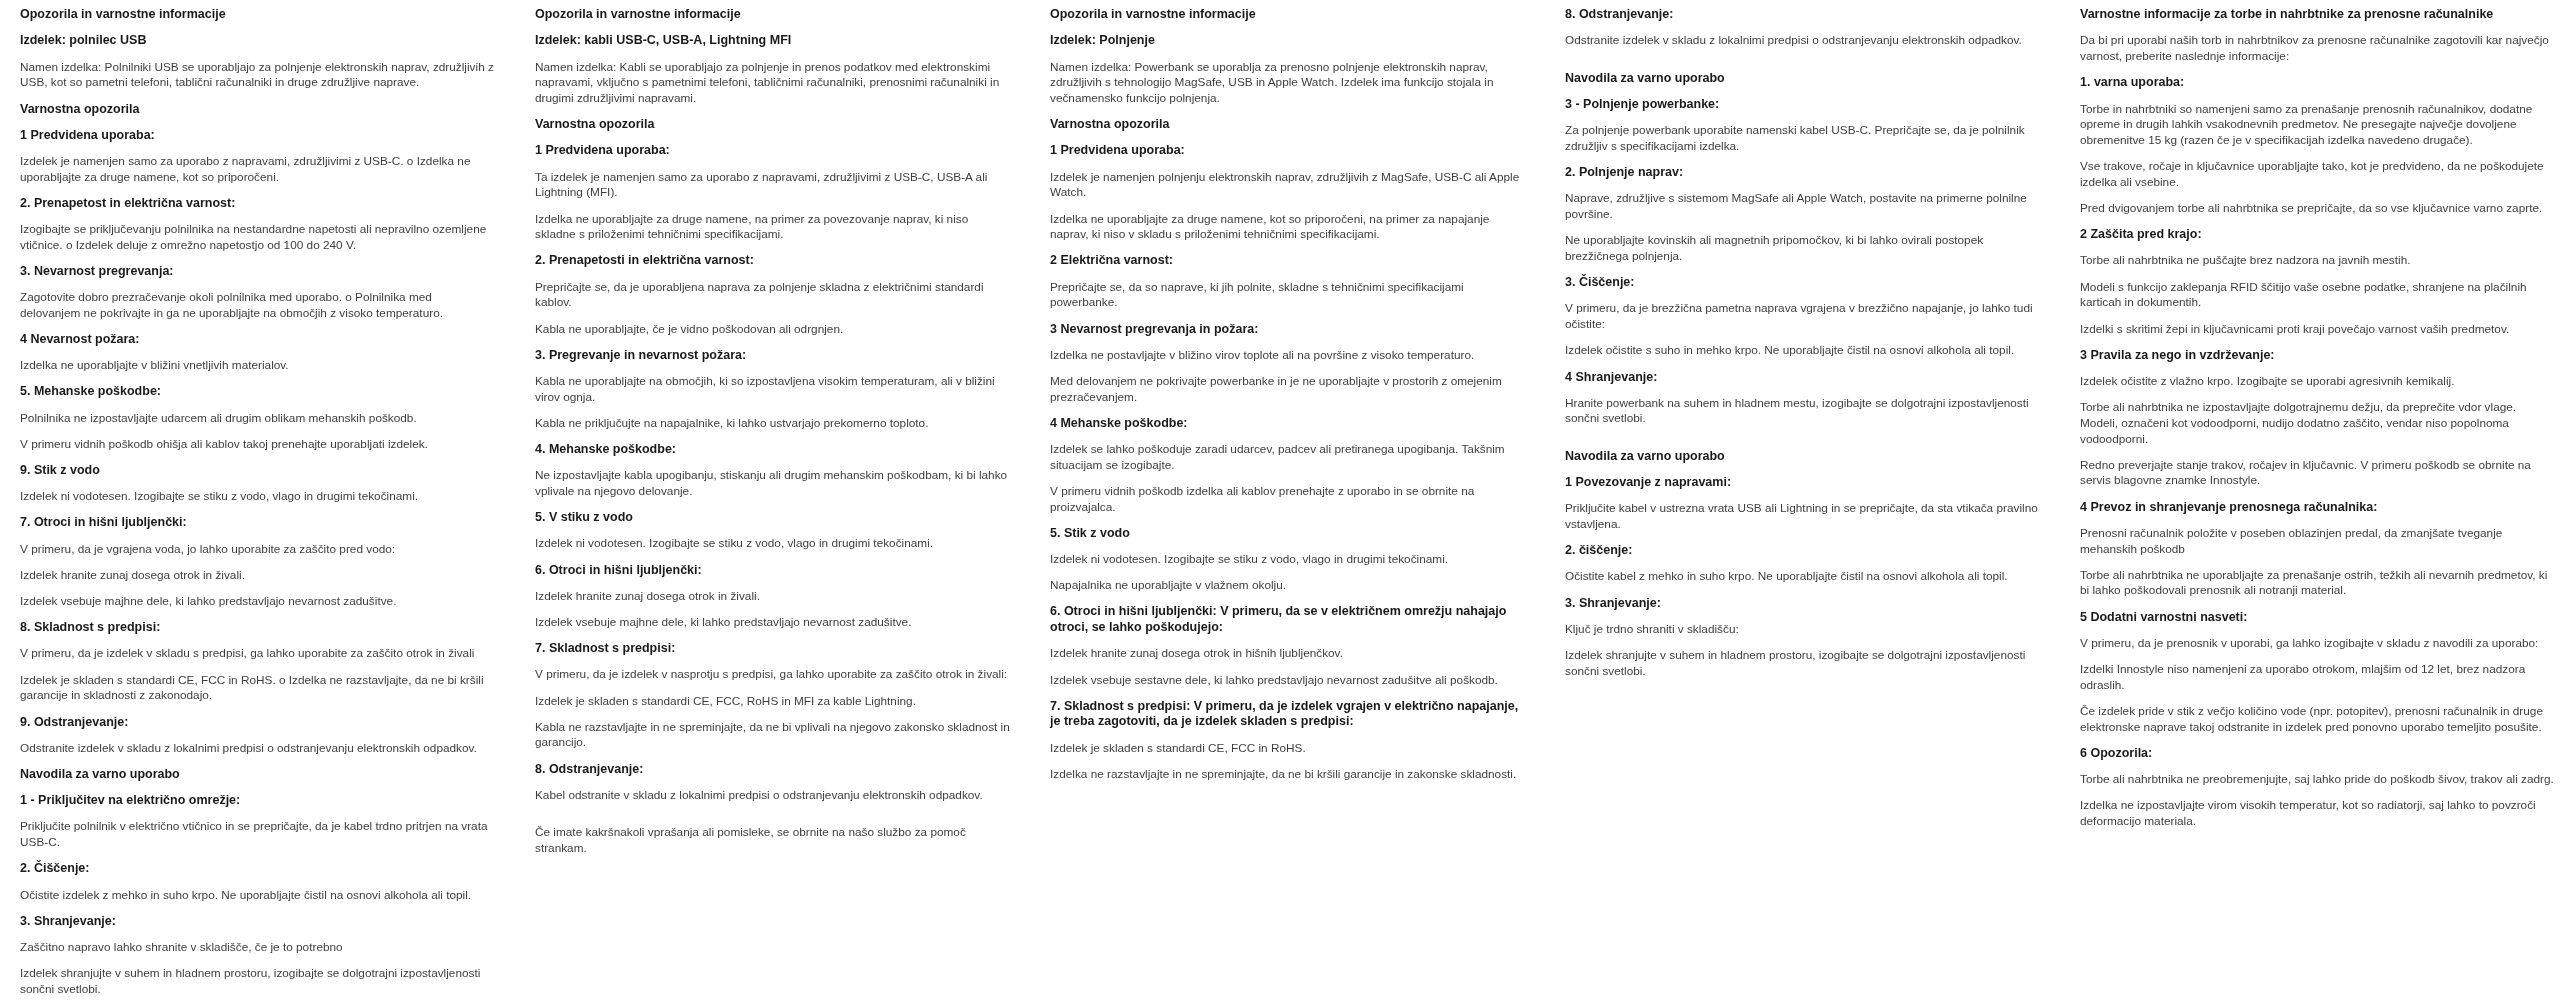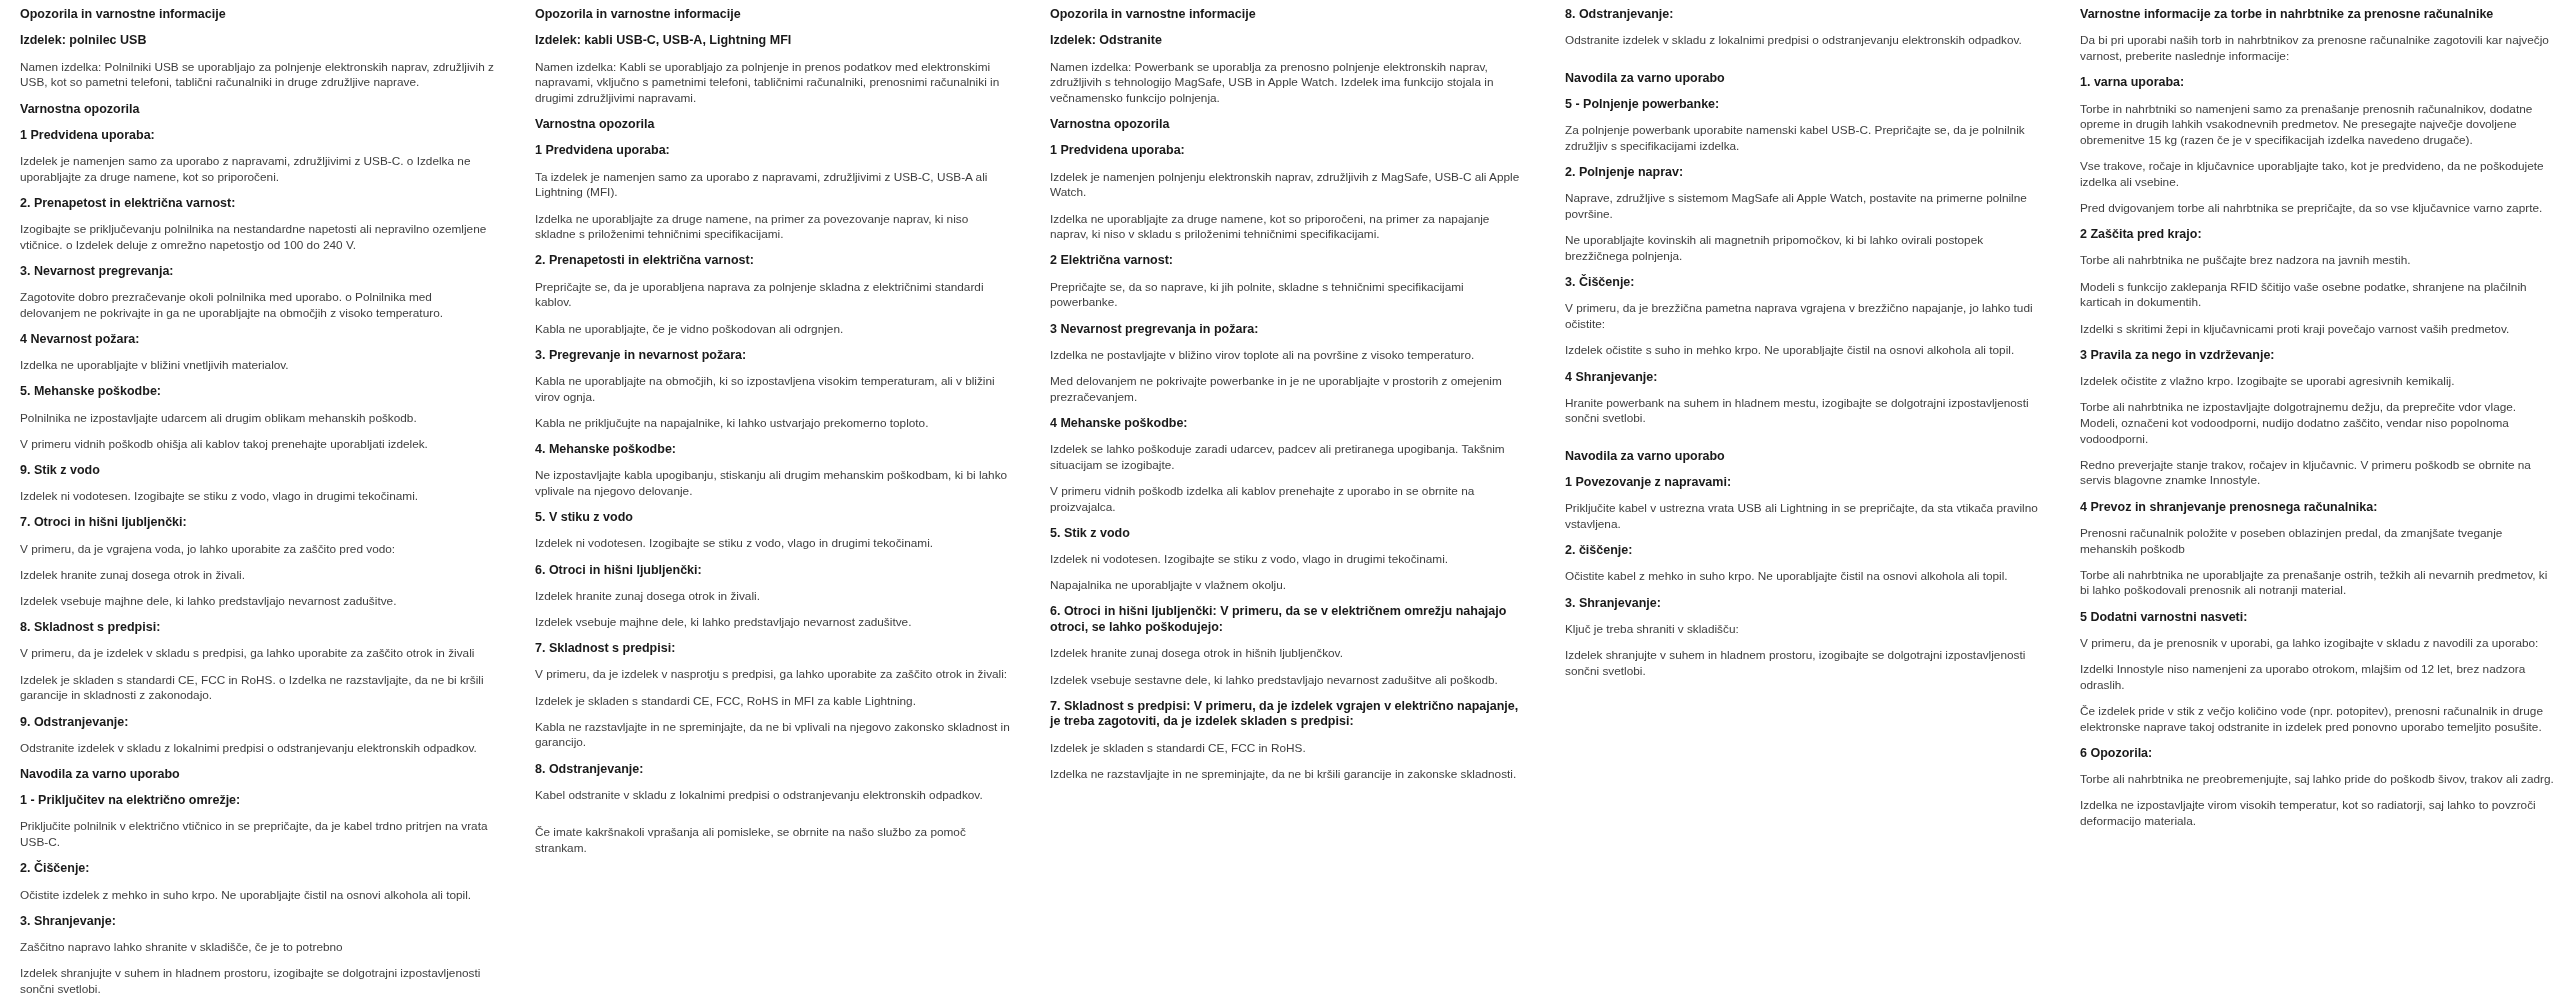--- a/index.html
+++ b/index.html
@@ -107,21 +107,21 @@
       <p class="p">V primeru, da je izdelek v nasprotju s predpisi, ga lahko uporabite za zaščito otrok in živali:</p>
       <p class="p">Izdelek je skladen s standardi CE, FCC, RoHS in MFI za kable Lightning.</p>
       <p class="p">Kabla ne razstavljajte in ne spreminjajte, da ne bi vplivali na njegovo zakonsko skladnost in garancijo.</p>
       <div class="h2">8. Odstranjevanje:</div>
       <p class="p">Kabel odstranite v skladu z lokalnimi predpisi o odstranjevanju elektronskih odpadkov.</p>
       <div class="gap"></div>
       <p class="p">Če imate kakršnakoli vprašanja ali pomisleke, se obrnite na našo službo za pomoč strankam.</p>
     </div>
     <div class="col">
       <div class="h1">Opozorila in varnostne informacije</div>
-      <div class="h2">Izdelek: Odstranite</div>
+      <div class="h2">Izdelek: Polnjenje</div>
       <p class="p">Namen izdelka: Powerbank se uporablja za prenosno polnjenje elektronskih naprav, združljivih s tehnologijo MagSafe, USB in Apple Watch. Izdelek ima funkcijo stojala in večnamensko funkcijo polnjenja.</p>
       <div class="h2">Varnostna opozorila</div>
       <div class="h2">1 Predvidena uporaba:</div>
       <p class="p">Izdelek je namenjen polnjenju elektronskih naprav, združljivih z MagSafe, USB-C ali Apple Watch.</p>
       <p class="p">Izdelka ne uporabljajte za druge namene, kot so priporočeni, na primer za napajanje naprav, ki niso v skladu s priloženimi tehničnimi specifikacijami.</p>
       <div class="h2">2 Električna varnost:</div>
       <p class="p">Prepričajte se, da so naprave, ki jih polnite, skladne s tehničnimi specifikacijami powerbanke.</p>
       <div class="h2">3 Nevarnost pregrevanja in požara:</div>
       <p class="p">Izdelka ne postavljajte v bližino virov toplote ali na površine z visoko temperaturo.</p>
       <p class="p">Med delovanjem ne pokrivajte powerbanke in je ne uporabljajte v prostorih z omejenim prezračevanjem.</p>
@@ -136,38 +136,38 @@
       <p class="p">Izdelek vsebuje sestavne dele, ki lahko predstavljajo nevarnost zadušitve ali poškodb.</p>
       <div class="h2">7. Skladnost s predpisi: V primeru, da je izdelek vgrajen v električno napajanje, je treba zagotoviti, da je izdelek skladen s predpisi:</div>
       <p class="p">Izdelek je skladen s standardi CE, FCC in RoHS.</p>
       <p class="p">Izdelka ne razstavljajte in ne spreminjajte, da ne bi kršili garancije in zakonske skladnosti.</p>
     </div>
     <div class="col">
       <div class="h2">8. Odstranjevanje:</div>
       <p class="p">Odstranite izdelek v skladu z lokalnimi predpisi o odstranjevanju elektronskih odpadkov.</p>
       <div class="gap"></div>
       <div class="h2">Navodila za varno uporabo</div>
-      <div class="h2">5 - Polnjenje powerbanke:</div>
+      <div class="h2">3 - Polnjenje powerbanke:</div>
       <p class="p">Za polnjenje powerbank uporabite namenski kabel USB-C. Prepričajte se, da je polnilnik združljiv s specifikacijami izdelka.</p>
       <div class="h2">2. Polnjenje naprav:</div>
       <p class="p">Naprave, združljive s sistemom MagSafe ali Apple Watch, postavite na primerne polnilne površine.</p>
       <p class="p">Ne uporabljajte kovinskih ali magnetnih pripomočkov, ki bi lahko ovirali postopek brezžičnega polnjenja.</p>
       <div class="h2">3. Čiščenje:</div>
       <p class="p">V primeru, da je brezžična pametna naprava vgrajena v brezžično napajanje, jo lahko tudi očistite:</p>
       <p class="p">Izdelek očistite s suho in mehko krpo. Ne uporabljajte čistil na osnovi alkohola ali topil.</p>
       <div class="h2">4 Shranjevanje:</div>
       <p class="p">Hranite powerbank na suhem in hladnem mestu, izogibajte se dolgotrajni izpostavljenosti sončni svetlobi.</p>
       <div class="gap"></div>
       <div class="h2">Navodila za varno uporabo</div>
       <div class="h2">1 Povezovanje z napravami:</div>
       <p class="p">Priključite kabel v ustrezna vrata USB ali Lightning in se prepričajte, da sta vtikača pravilno vstavljena.</p>
       <div class="h2">2. čiščenje:</div>
       <p class="p">Očistite kabel z mehko in suho krpo. Ne uporabljajte čistil na osnovi alkohola ali topil.</p>
       <div class="h2">3. Shranjevanje:</div>
-      <p class="p">Ključ je treba shraniti v skladišču:</p>
+      <p class="p">Ključ je trdno shraniti v skladišču:</p>
       <p class="p">Izdelek shranjujte v suhem in hladnem prostoru, izogibajte se dolgotrajni izpostavljenosti sončni svetlobi.</p>
     </div>
     <div class="col">
       <div class="h1">Varnostne informacije za torbe in nahrbtnike za prenosne računalnike</div>
       <p class="p">Da bi pri uporabi naših torb in nahrbtnikov za prenosne računalnike zagotovili kar največjo varnost, preberite naslednje informacije:</p>
       <div class="h2">1. varna uporaba:</div>
       <p class="p">Torbe in nahrbtniki so namenjeni samo za prenašanje prenosnih računalnikov, dodatne opreme in drugih lahkih vsakodnevnih predmetov. Ne presegajte največje dovoljene obremenitve 15 kg (razen če je v specifikacijah izdelka navedeno drugače).</p>
       <p class="p">Vse trakove, ročaje in ključavnice uporabljajte tako, kot je predvideno, da ne poškodujete izdelka ali vsebine.</p>
       <p class="p">Pred dvigovanjem torbe ali nahrbtnika se prepričajte, da so vse ključavnice varno zaprte.</p>
       <div class="h2">2 Zaščita pred krajo:</div>

